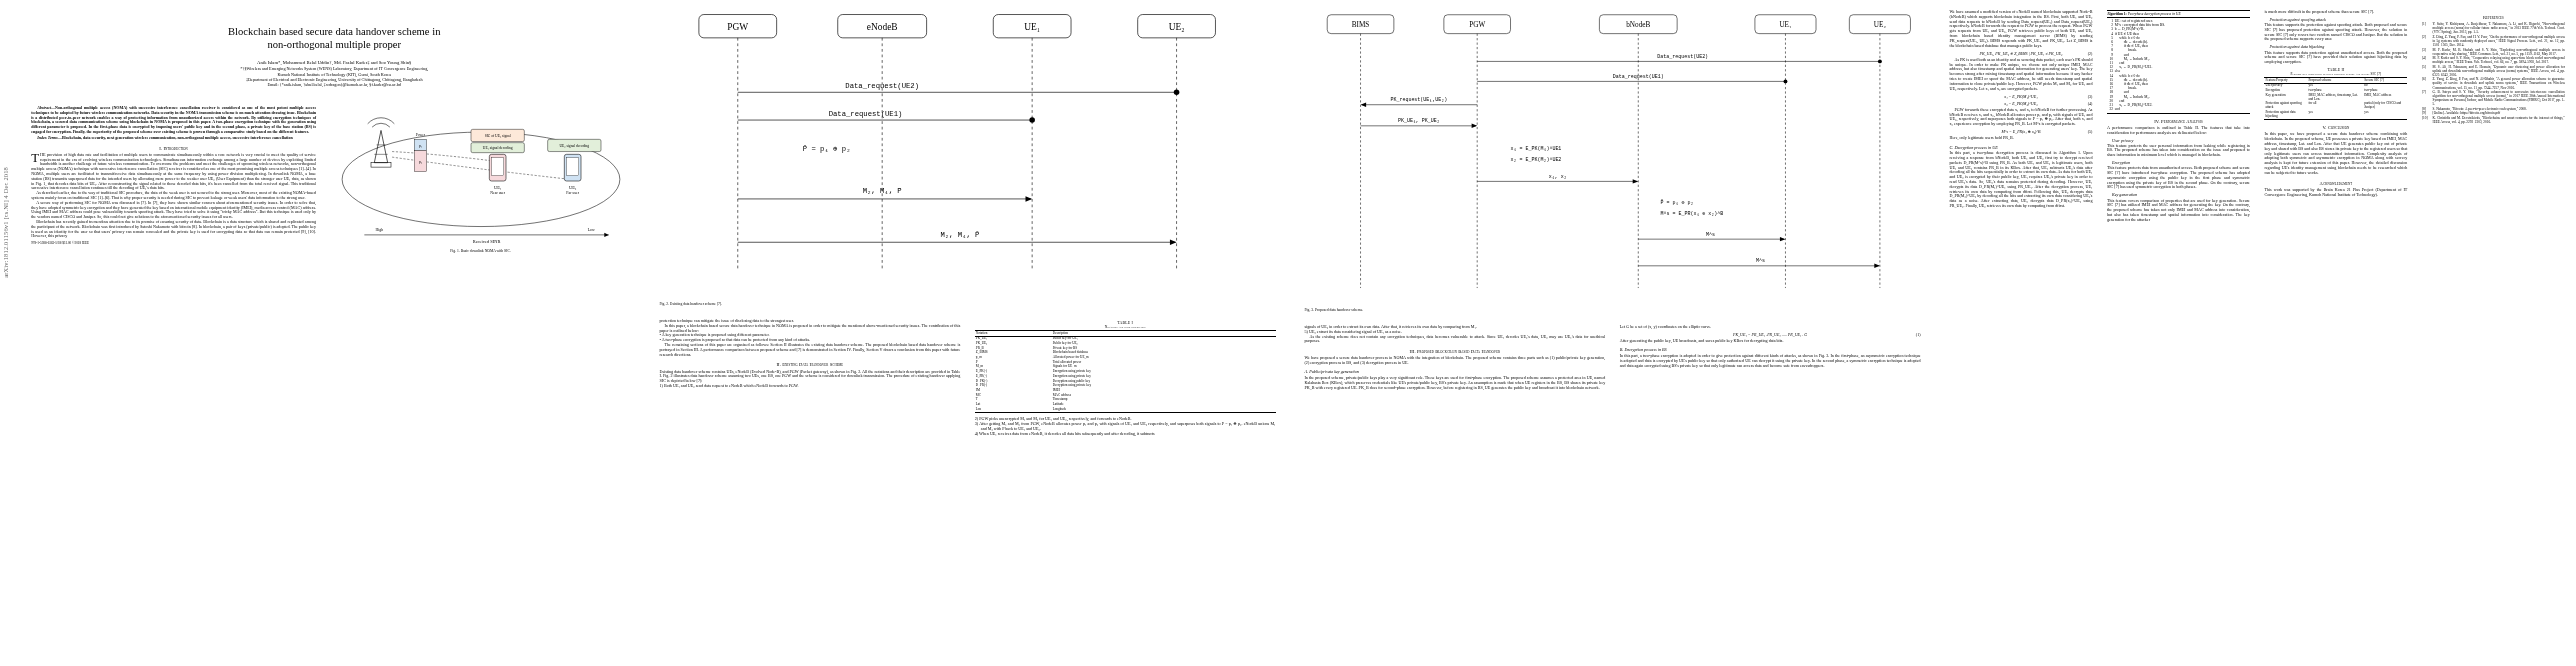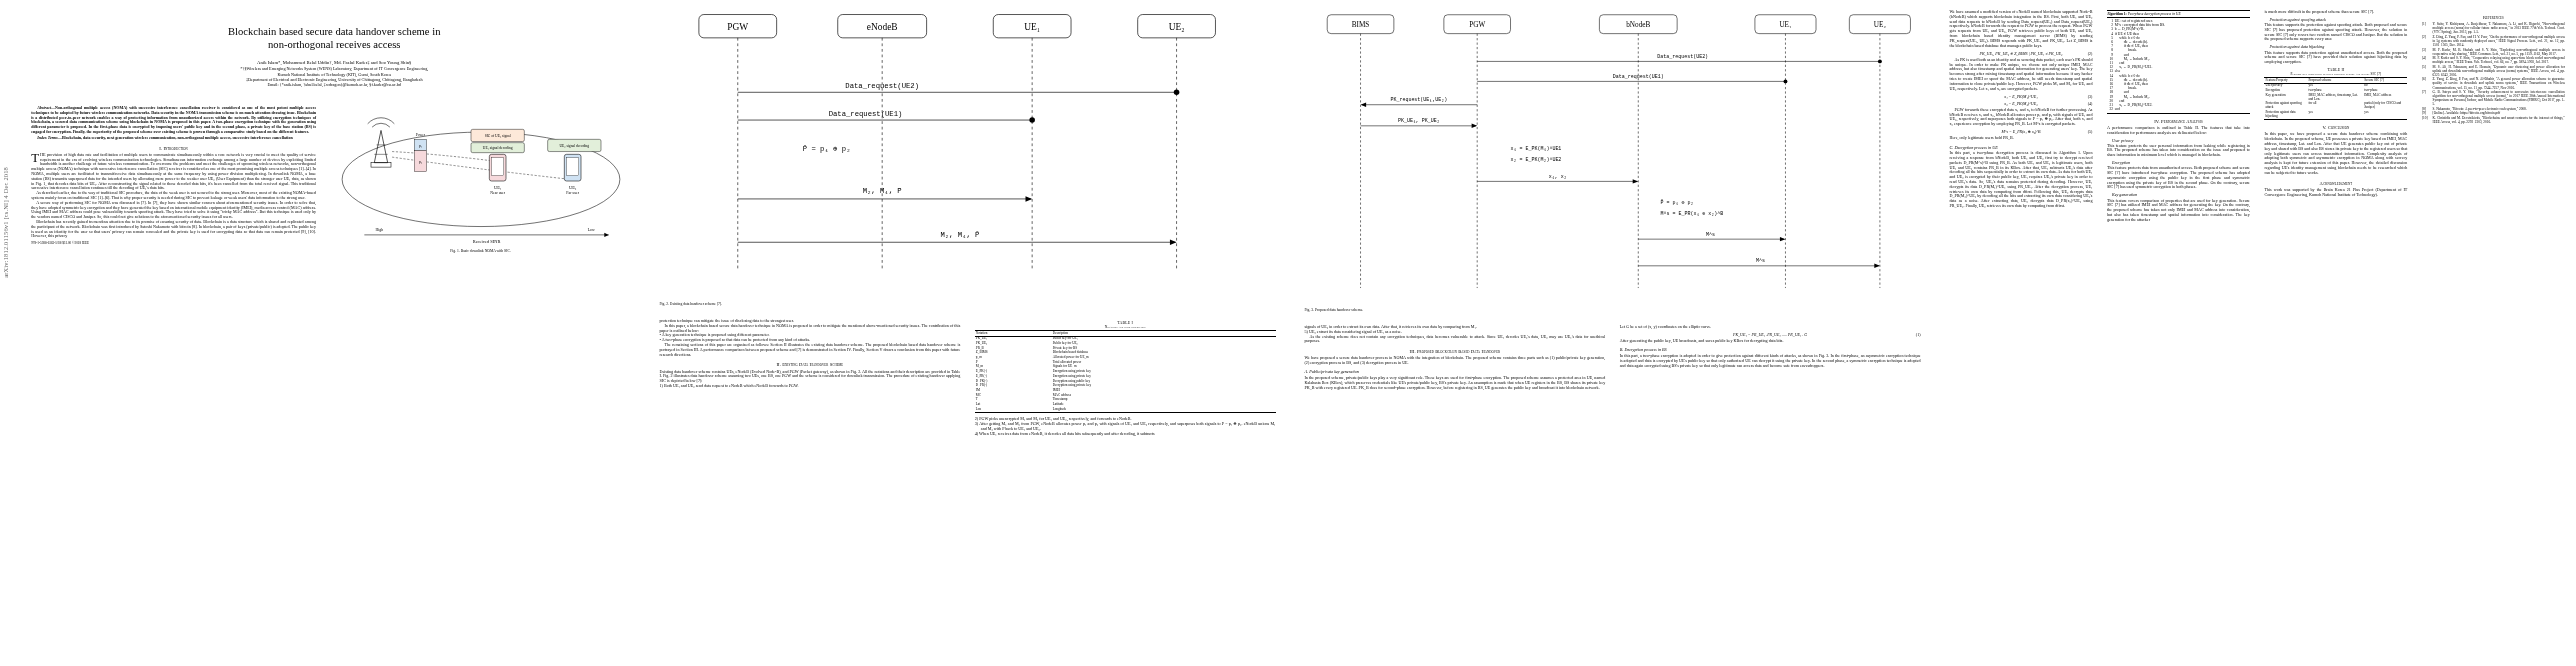--- a/index.html
+++ b/index.html
@@ -61,21 +61,21 @@
 <body>
 
 <div class="page-strip">
 
   <div class="page p1">
     <div class="arxiv">arXiv:1812.01156v1 [cs.NI] 4 Dec 2018</div>
 
     <div style="padding-left:19px;">
       <div class="title">
         <span>Blockchain based secure data handover scheme in</span><br>
-        <span>non-orthogonal receives access</span>
+        <span>non-orthogonal multiple proper</span>
       </div>
       <div class="authors">Anik Islam*, Mohammed Belal Uddin†, Md. Fazlul Kader‡ and Soo Young Shin§</div>
       <div class="affil">*†§Wireless and Emerging Networks System (WENS) Laboratory, Department of IT Convergence Engineering,</div>
       <div class="affil">Kumoh National Institute of Technology (KIT), Gumi, South Korea</div>
       <div class="affil">‡Department of Electrical and Electronic Engineering, University of Chittagong, Chittagong, Bangladesh</div>
       <div class="email">Email: {*anik.islam, †abul.belal, ‡wdragon}@kumoh.ac.kr, §f.kader@cu.ac.bd</div>
     </div>
 
     <div class="cols" style="margin-top:7.8px;padding-left:12.2px;">
       <div class="col">

